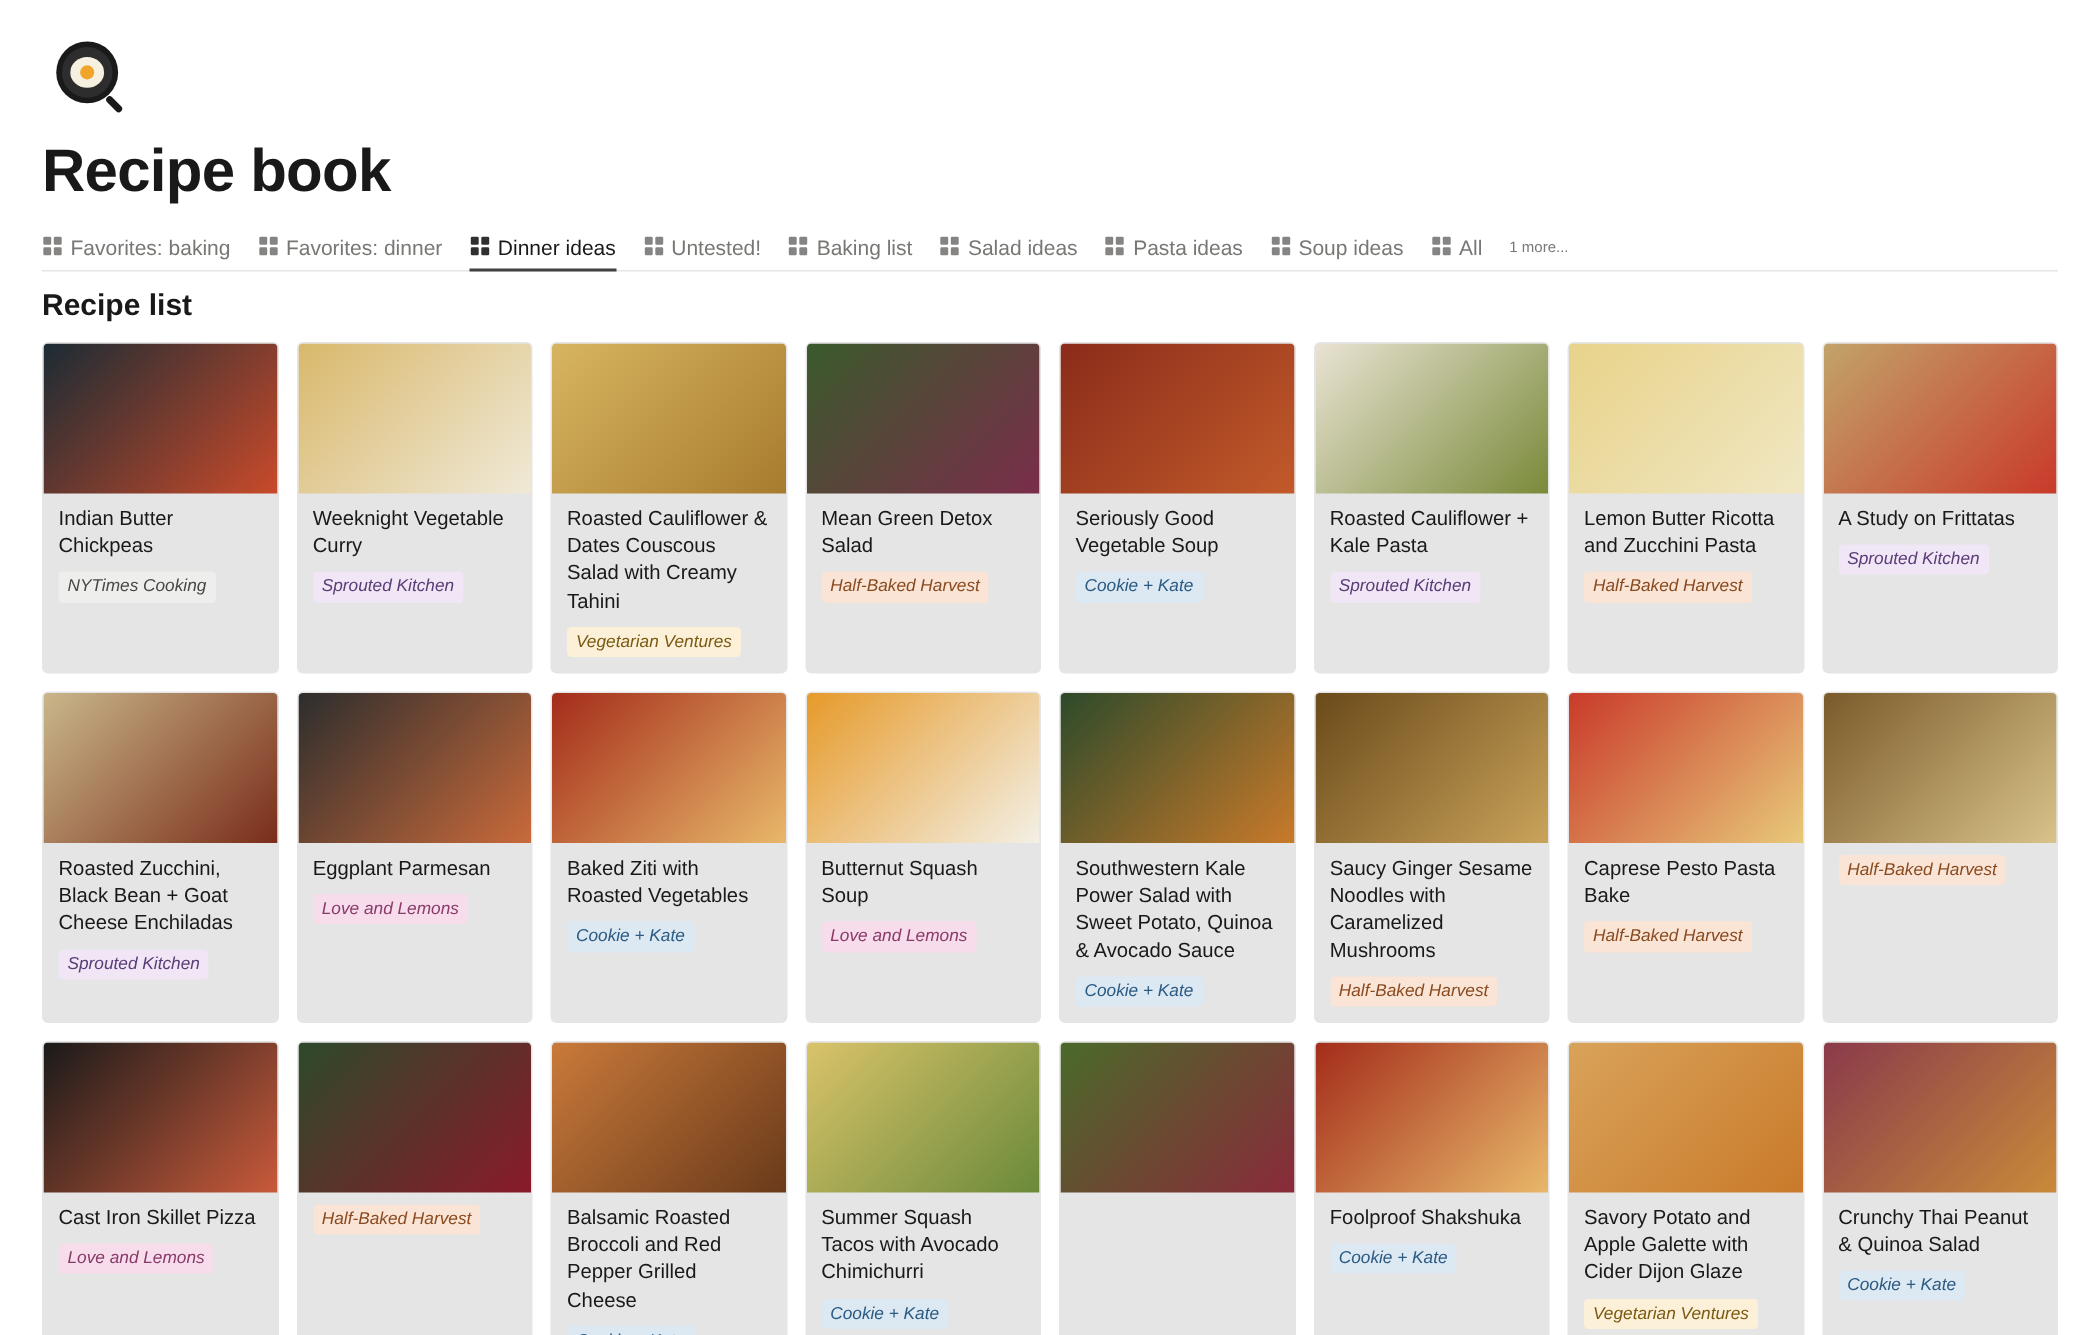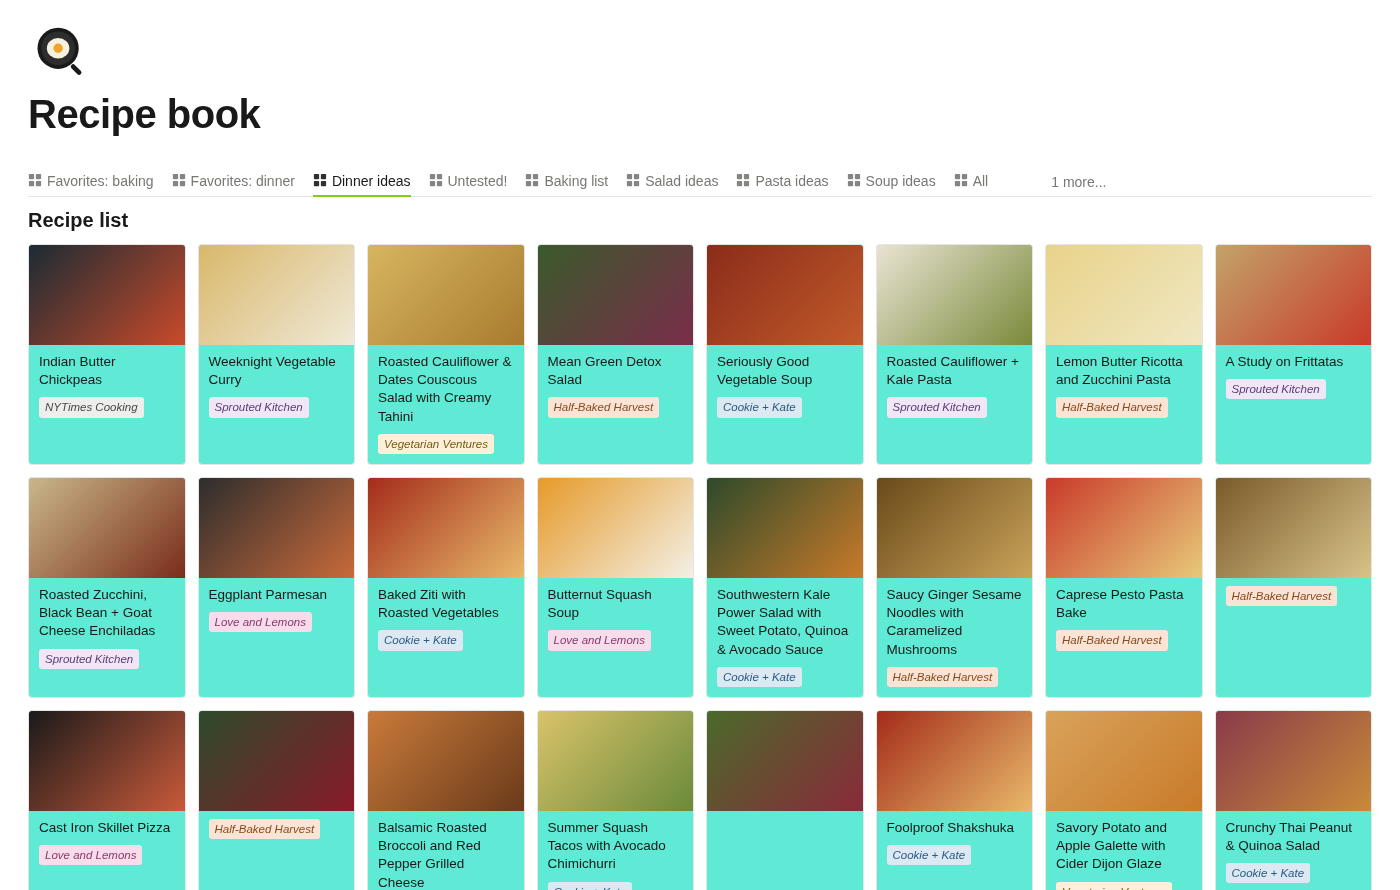--- a/index.html
+++ b/index.html
@@ -12,21 +12,21 @@
   }
   .page-icon {
     width: 64px; height: 64px;
     display: flex; align-items: center; justify-content: center;
     margin-bottom: 8px;
   }
   .page-icon svg { width: 60px; height: 60px; }
   .page-title {
     font-size: 40px;
     font-weight: 700;
-    margin-bottom: 30px;
+    margin-bottom: 14px;
     letter-spacing: -0.5px;
   }
   .tabs {
     display: flex;
     align-items: center;
     gap: 18px;
     border-bottom: 1px solid #e5e5e5;
     padding-bottom: 0;
     margin-bottom: 12px;
     flex-wrap: nowrap;
@@ -39,49 +39,48 @@
     color: #787774;
     padding: 6px 0;
     cursor: pointer;
     white-space: nowrap;
     border-bottom: 2px solid transparent;
     margin-bottom: -1px;
   }
   .tab.active {
     color: #191919;
     font-weight: 500;
-    border-bottom: 2px solid #84cc16;
+    border-bottom: 2px solid #404040;
   }
   .tab-icon {
     display: inline-flex;
     width: 14px; height: 14px;
   }
   .tab-icon svg { width: 14px; height: 14px; fill: currentColor; }
   .more-tabs {
-    font-size: 14px;
+    font-size: 10px;
     color: #787774;
     cursor: pointer;
     padding: 6px 0;
-    margin-left: 45px;
   }
   .section-title {
     font-size: 20px;
     font-weight: 700;
     margin: 6px 0 12px 0;
   }
   .gallery {
     display: grid;
     grid-template-columns: repeat(8, 1fr);
     gap: 12px;
   }
   .card {
     border: 1px solid #e5e5e5;
     border-radius: 4px;
     overflow: hidden;
-    background: #5eead4;
+    background: #e5e5e5;
     cursor: pointer;
     display: flex;
     flex-direction: column;
   }
   .card-image {
     width: 100%;
     height: 100px;
     background: #ccc;
     display: block;
   }

